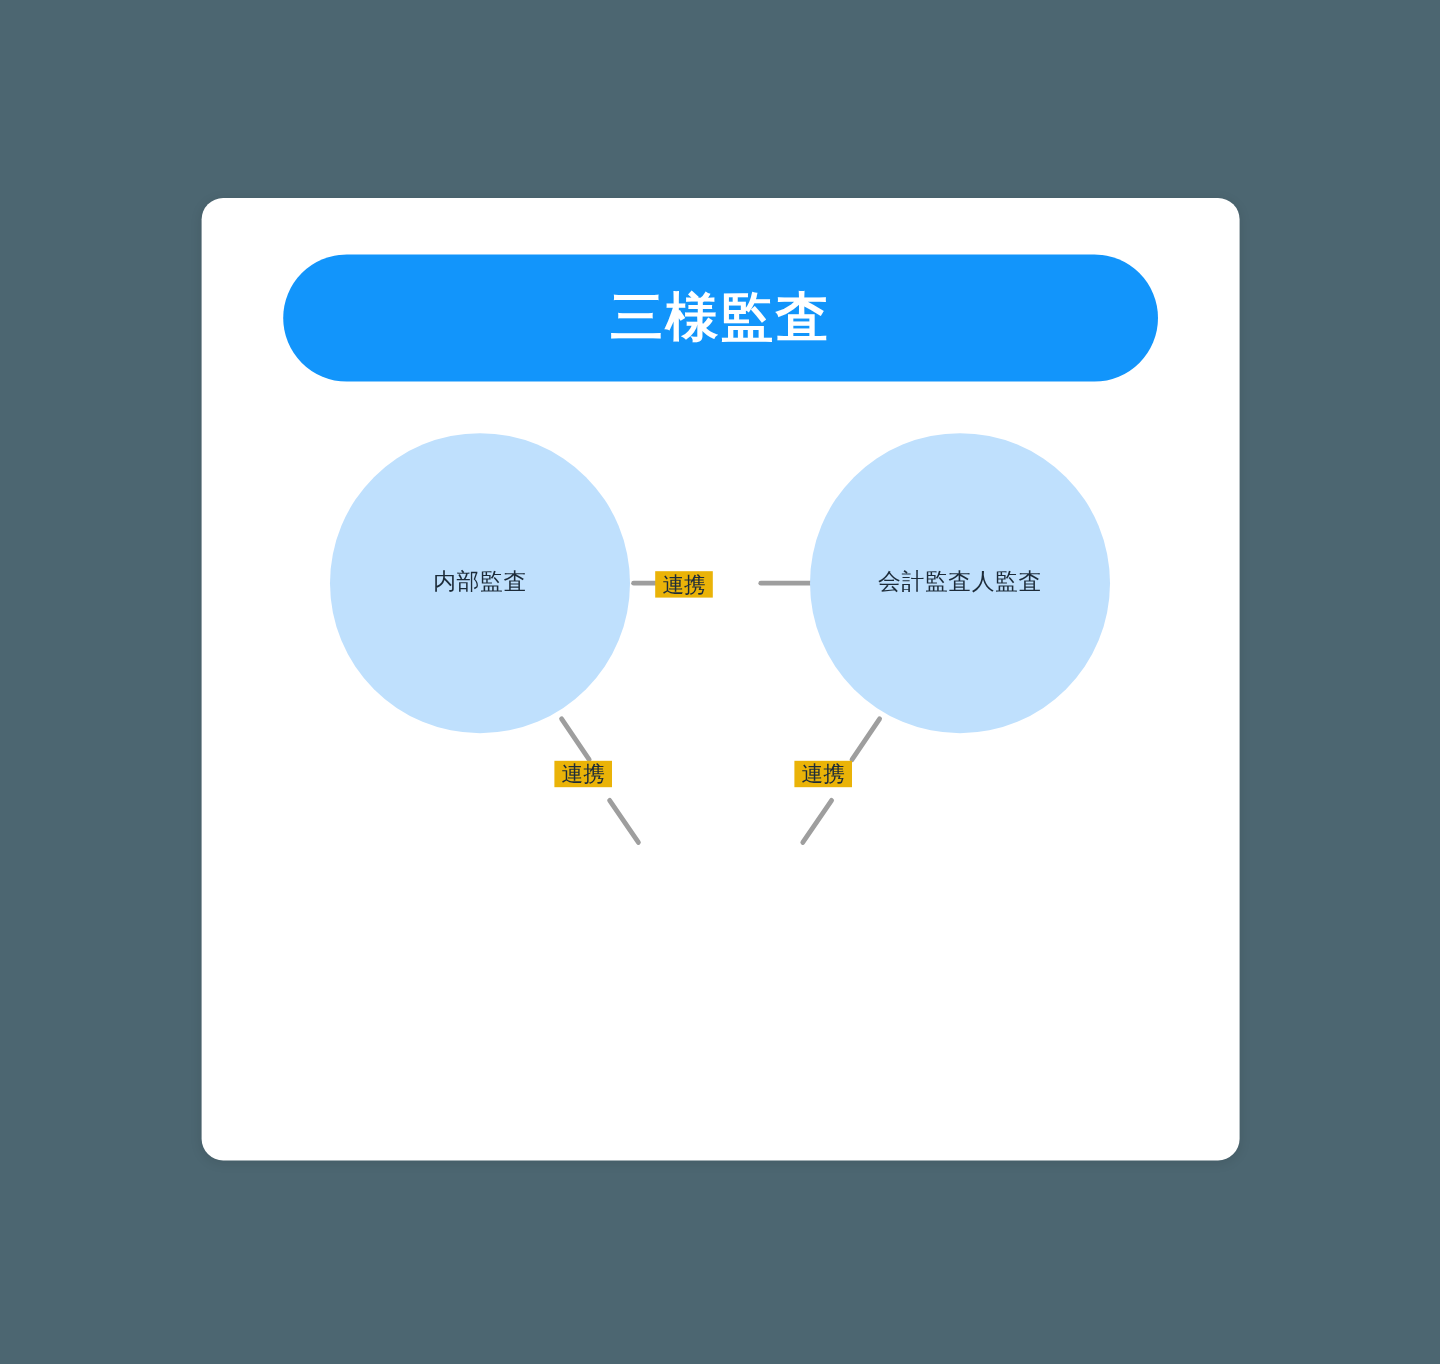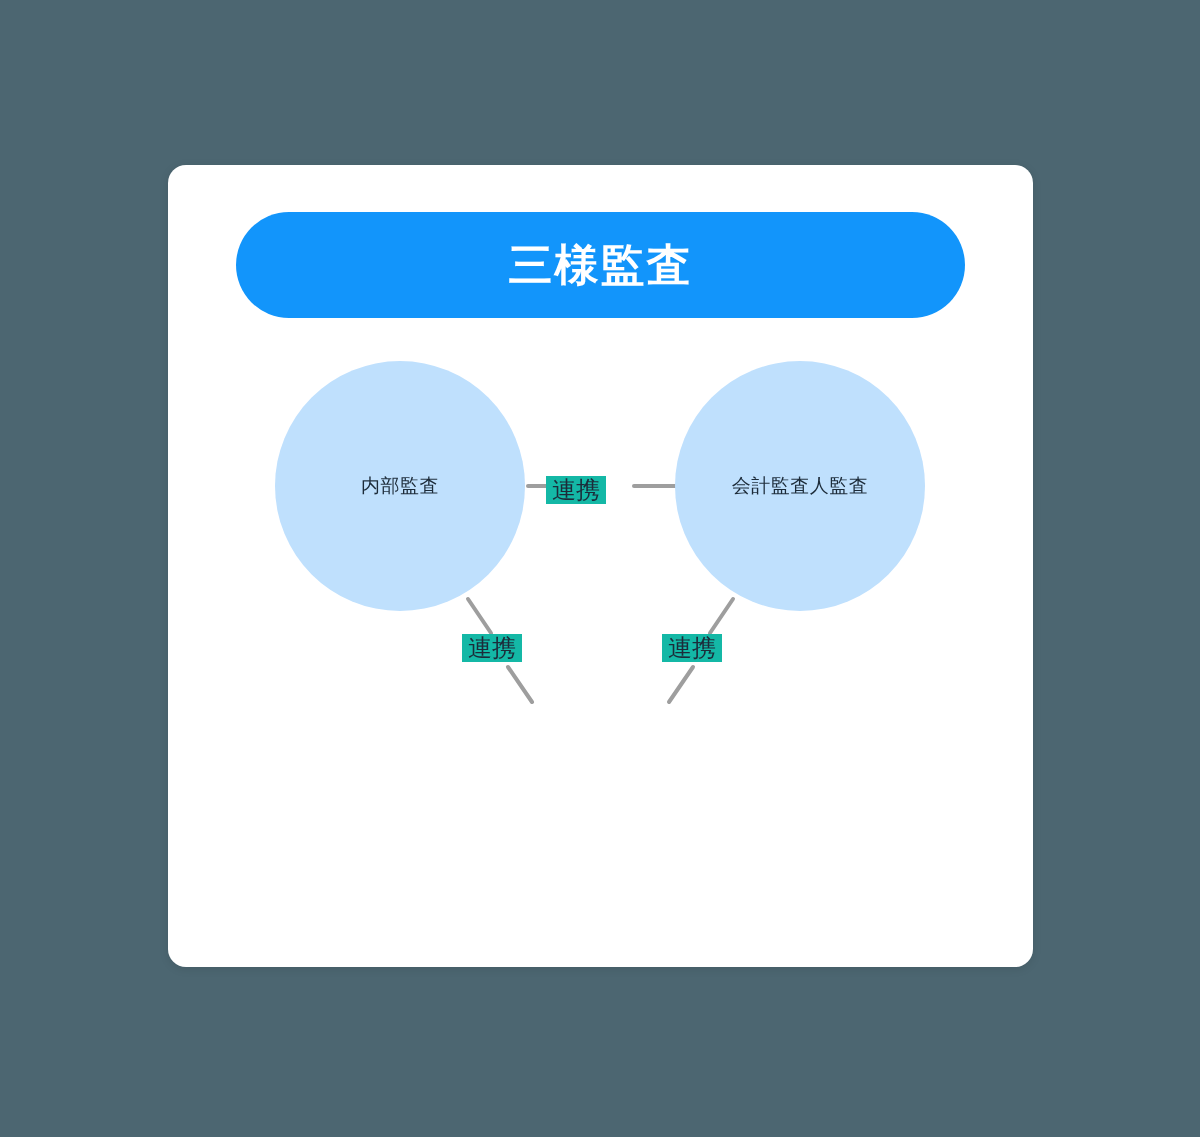--- a/index.html
+++ b/index.html
@@ -92,24 +92,24 @@
   }
 
   .node-internal  { left: 107px; top: 196px; }
   .node-external  { left: 507px; top: 196px; }
   .node-statutory { left: 297px; top: 508px; }
 
   
   .edge-label {
     position: absolute;
     color: #1c2b39;
-    font-size: 24px;
+    font-size: 18px;
     line-height: 1;
     white-space: nowrap;
-    background: #14b8a6;
+    background: #eab308;
     padding: 2px 6px;
     user-select: none;
   }
   .edge-label-top   { left: 378px; top: 311px; }
   .edge-label-left  { left: 294px; top: 469px; }
   .edge-label-right { left: 494px; top: 469px; }
 </style>
 </head>
 <body>
 

